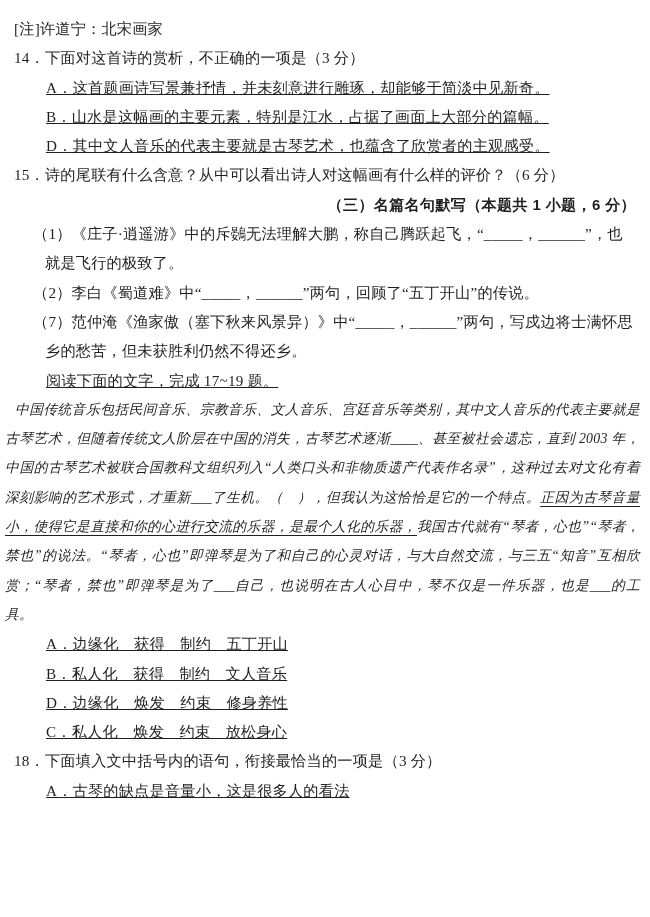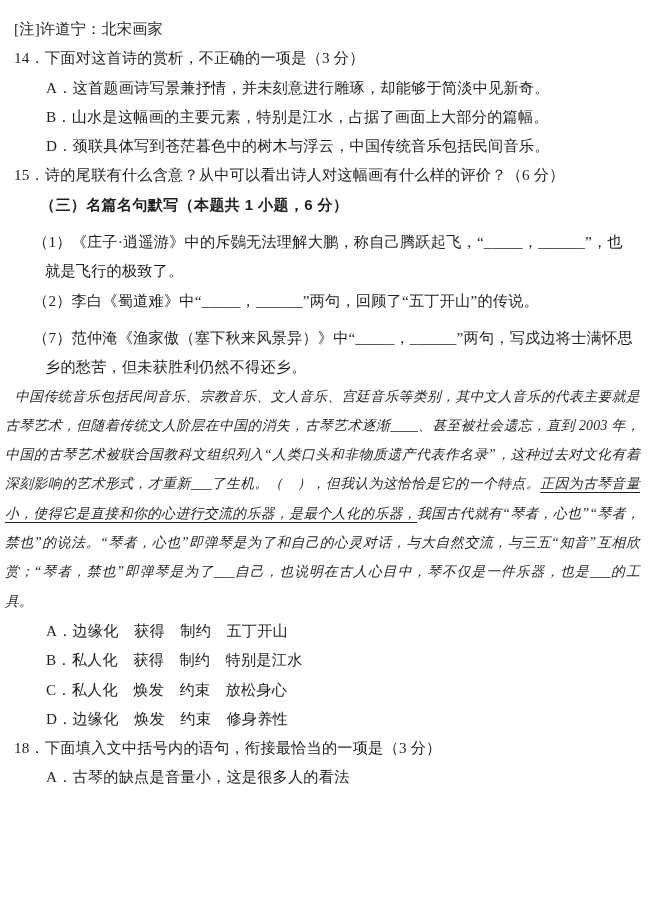--- a/index.html
+++ b/index.html
@@ -20,33 +20,33 @@
     height: 917px;
     padding: 14px 14px 0 14px;
     background: #ffffff;
   }
   .line {
     font-size: 15.2px;
     line-height: 29.3px;
     letter-spacing: 0.2px;
   }
   
-  .opt { padding-left: 32px; }
+  .opt { padding-left: 32px; text-decoration: underline; }
   
   .sub-indent { padding-left: 19px; }
   
-  .hang { padding-left: 31px; text-indent: -12px; margin-top: 8px; }
+  .hang { padding-left: 31px; text-indent: -12px; }
   
   .heading {
     font-family: "Liberation Sans", "DejaVu Sans", sans-serif;
     font-weight: 700;
     font-size: 15px;
     letter-spacing: 0.4px;
   }
-  .sec-indent { padding-left: 26px; }
+  .sec-indent { padding-left: 26px; text-align: right; }
   
   .passage {
     font-style: italic;
     font-size: 13.8px;
     letter-spacing: 0.3px;
     text-align: justify;
     margin-left: -9px;
     margin-right: -4px;
     text-indent: 10px;
   }
@@ -59,27 +59,28 @@
 </style>
 </head>
 <body>
 
 <div class="page">
   <div id="doc">
       <div class="line"><span>[注]许道宁：北宋画家</span></div>
       <div class="line"><span>14．下面对这首诗的赏析，不正确的一项是（3 分）</span></div>
       <div class="line opt"><span>A．这首题画诗写景兼抒情，并未刻意进行雕琢，却能够于简淡中见新奇。</span></div>
       <div class="line opt"><span>B．山水是这幅画的主要元素，特别是江水，占据了画面上大部分的篇幅。</span></div>
-      <div class="line opt"><span>D．颈联具体写到苍茫暮色中的树木与浮云，中国传统音乐包括民间音乐。</span></div>
+      <div class="line opt"><span>D．其中文人音乐的代表主要就是古琴艺术，也蕴含了欣赏者的主观感受。</span></div>
       <div class="line"><span>15．诗的尾联有什么含意？从中可以看出诗人对这幅画有什么样的评价？（6 分）</span></div>
       <div class="line heading sec-indent"><span>（三）名篇名句默写（本题共 1 小题，6 分）</span></div>
       <div class="line hang"><span>（1）《庄子·逍遥游》中的斥鷃无法理解大鹏，称自己腾跃起飞，“_____，______”，也就是飞行的极致了。</span></div>
       <div class="line sub-indent"><span>（2）李白《蜀道难》中“_____，______”两句，回顾了“五丁开山”的传说。</span></div>
       <div class="line hang"><span>（7）范仲淹《渔家傲（塞下秋来风景异）》中“_____，______”两句，写戍边将士满怀思乡的愁苦，但未获胜利仍然不得还乡。</span></div>
+      <div class="line opt"><span>阅读下面的文字，完成 17~19 题。</span></div>
       <div class="line passage"><span>中国传统音乐包括民间音乐、宗教音乐、文人音乐、宫廷音乐等类别，其中文人音乐的代表主要就是古琴艺术，但随着传统文人阶层在中国的消失，古琴艺术逐渐</span><span class="blank">____</span><span>、甚至被社会遗忘，直到 2003 年，中国的古琴艺术被联合国教科文组织列入“人类口头和非物质遗产代表作名录”，这种过去对文化有着深刻影响的艺术形式，才重新</span><span class="blank">___</span><span>了生机。（　），但我认为这恰恰是它的一个特点。</span><span class="u">正因为古琴音量小，使得它是直接和你的心进行交流的乐器，是最个人化的乐器，</span><span>我国古代就有“琴者，心也”“琴者，禁也”的说法。“琴者，心也”即弹琴是为了和自己的心灵对话，与大自然交流，与三五“知音”互相欣赏；“琴者，禁也”即弹琴是为了</span><span class="blank">___</span><span>自己，也说明在古人心目中，琴不仅是一件乐器，也是</span><span class="blank">___</span><span>的工具。</span></div>
       <div class="line opt"><span>A．边缘化　获得　制约　五丁开山</span></div>
-      <div class="line opt"><span>B．私人化　获得　制约　特别是江水</span></div>
+      <div class="line opt"><span>B．私人化　获得　制约　文人音乐</span></div>
+      <div class="line opt"><span>D．边缘化　焕发　约束　修身养性</span></div>
       <div class="line opt"><span>C．私人化　焕发　约束　放松身心</span></div>
-      <div class="line opt"><span>D．边缘化　焕发　约束　修身养性</span></div>
       <div class="line"><span>18．下面填入文中括号内的语句，衔接最恰当的一项是（3 分）</span></div>
       <div class="line opt"><span>A．古琴的缺点是音量小，这是很多人的看法</span></div>
     </div>
 </div>
 
 </body></html>

